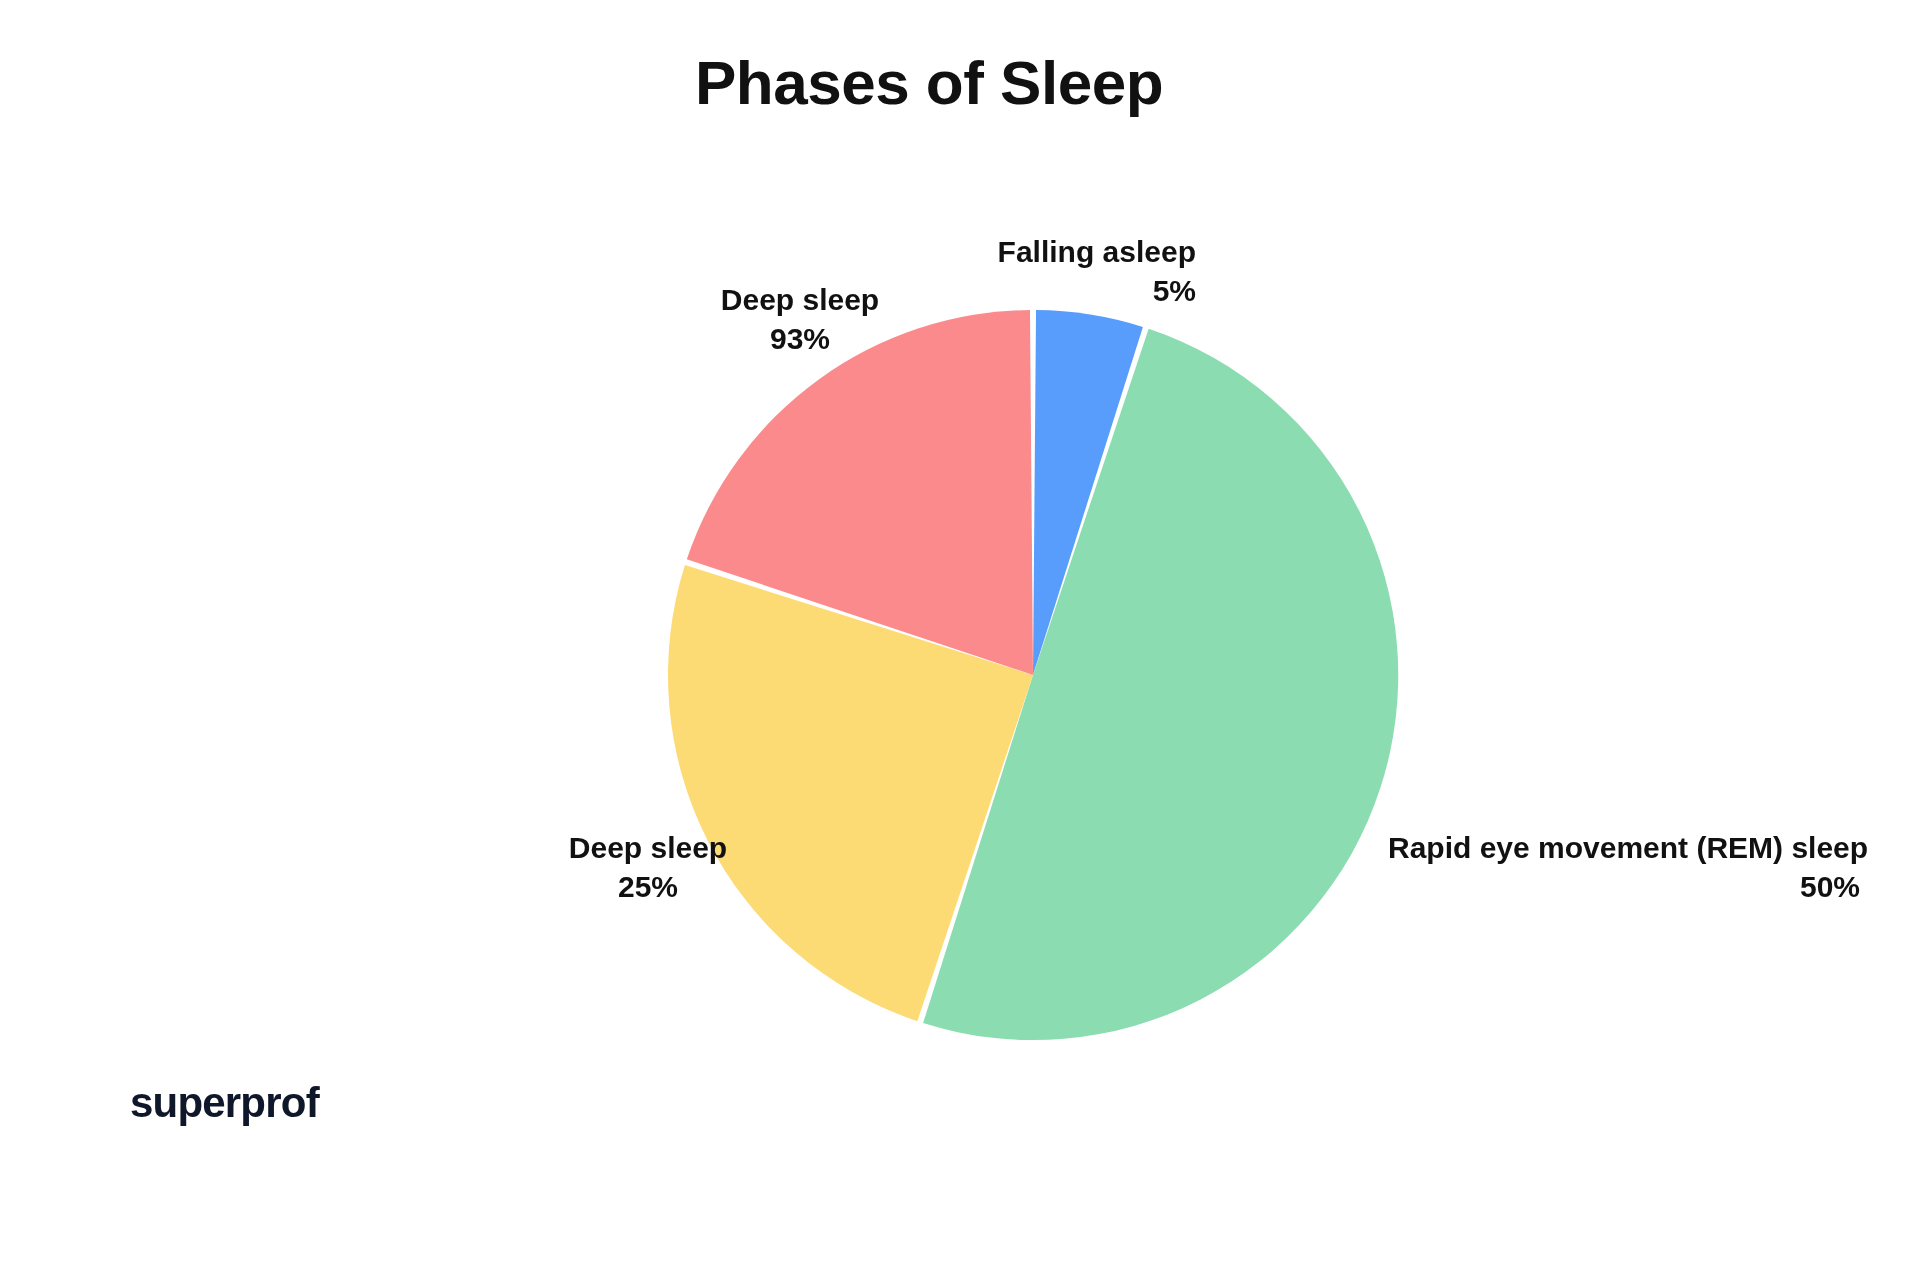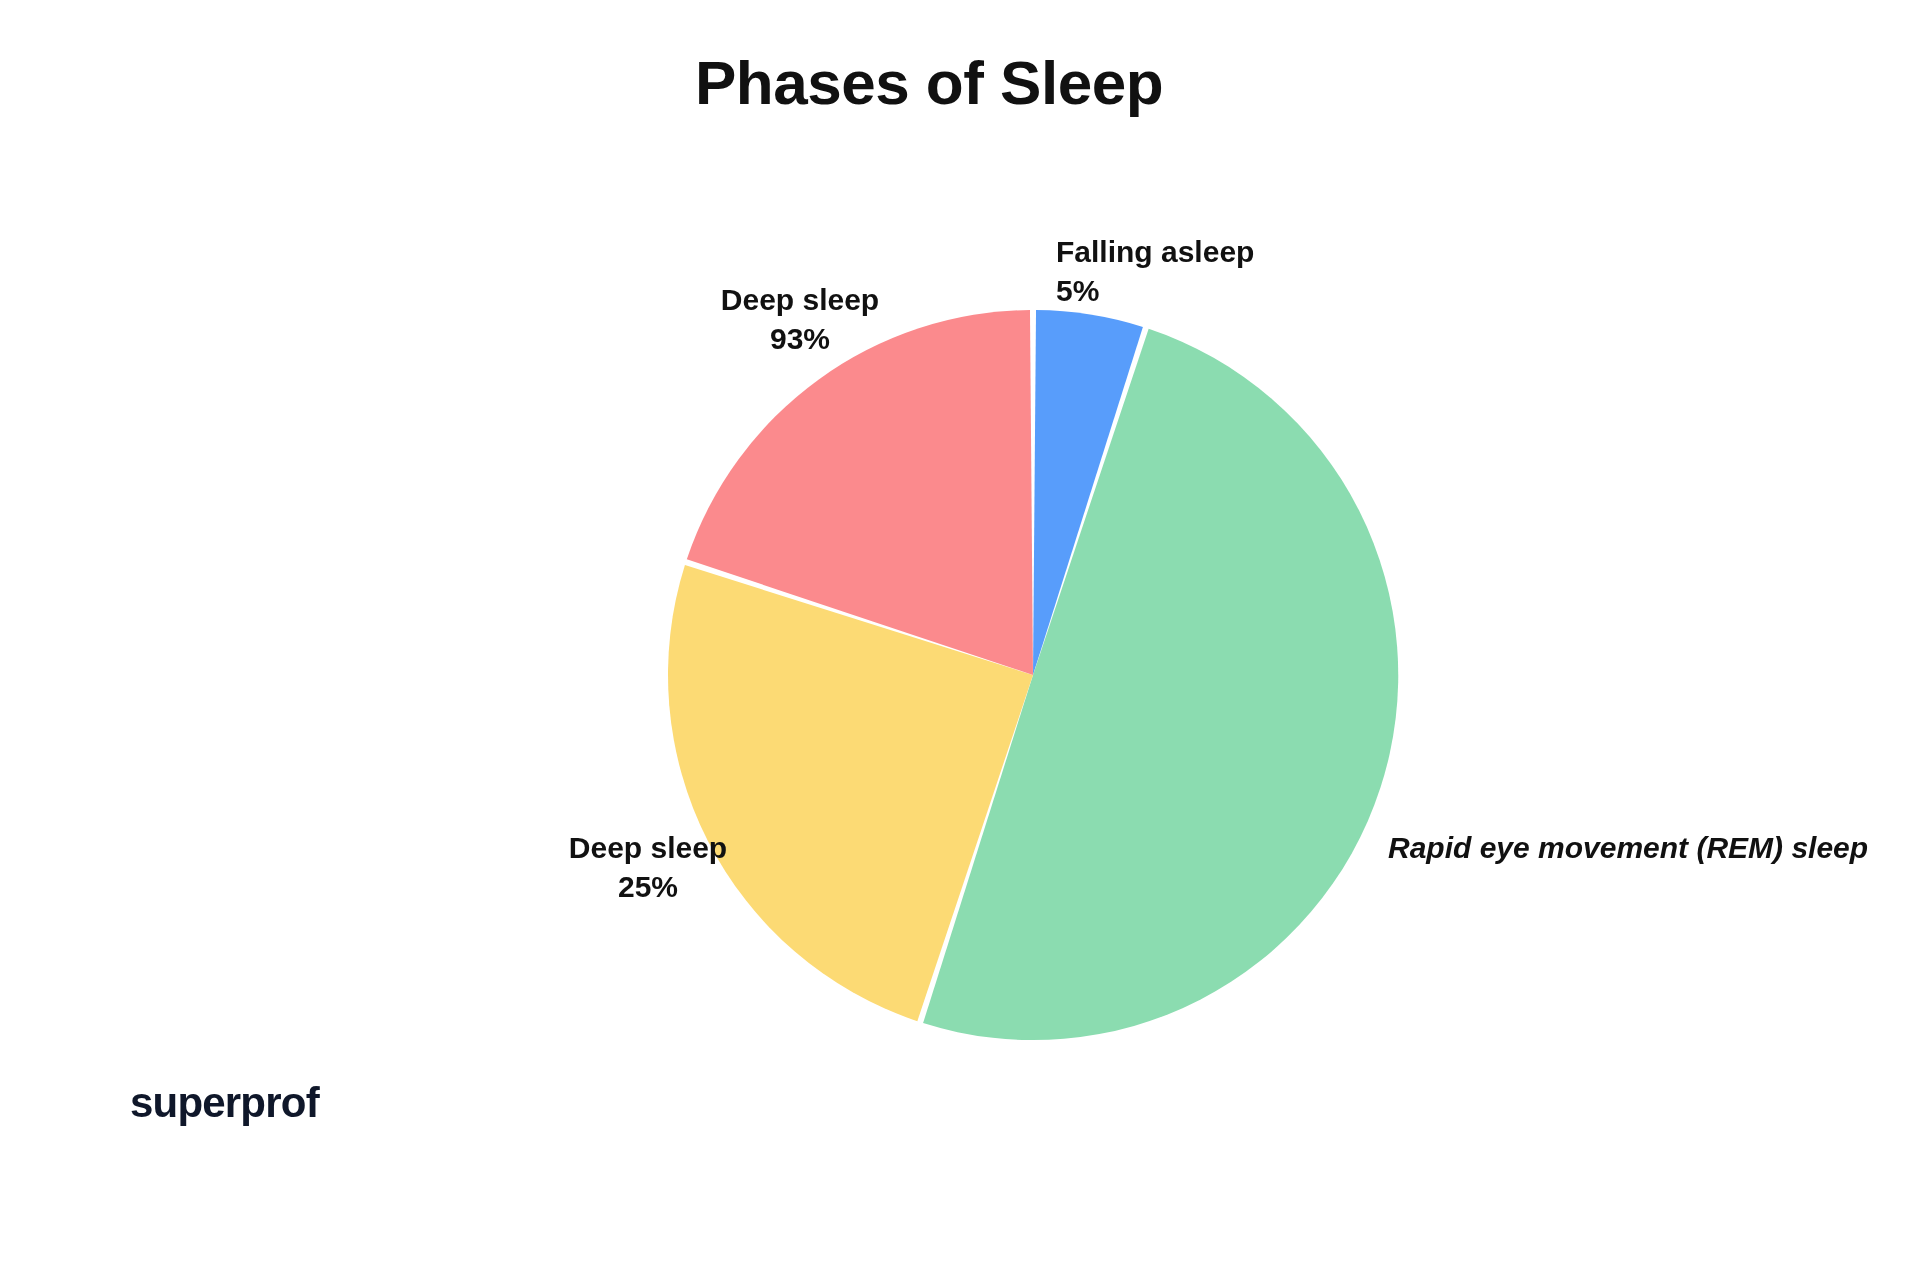--- a/index.html
+++ b/index.html
@@ -60,43 +60,42 @@
     font-size: 30px;
     font-weight: 700;
     color: #111111;
     line-height: 1.30;
     white-space: nowrap;
   }
   .slice-label .lbl-name { display: block; }
   .slice-label .lbl-value { display: block; }
 
   .label-falling {
-    left: 1056px;
+    left: 976px;
     top: 232px;
-    text-align: left;
+    text-align: right;
     width: 220px;
   }
   .label-light {
     left: 690px;
     top: 280px;
     text-align: center;
     width: 220px;
   }
   .label-deep {
     left: 538px;
     top: 828px;
     text-align: center;
     width: 220px;
   }
   .label-rem {
     left: 1388px;
     top: 828px;
     text-align: right;
     width: 472px;
-    font-style: italic;
   }
 
   
   .brand-logo {
     position: absolute;
     left: 130px;
     top: 1082px;
     font-family: "Liberation Sans", sans-serif;
     font-size: 42px;
     font-weight: 700;
@@ -133,17 +132,18 @@
     <span class="lbl-value">93%</span>
   </div>
 
   <div class="slice-label label-deep">
     <span class="lbl-name">Deep sleep</span>
     <span class="lbl-value">25%</span>
   </div>
 
   <div class="slice-label label-rem">
     <span class="lbl-name">Rapid eye movement (REM) sleep</span>
+    <span class="lbl-value">50%</span>
   </div>
 
   <div class="brand-logo" style="color: #0f172a;">superprof</div>
 
 </div>
 
 </body></html>

